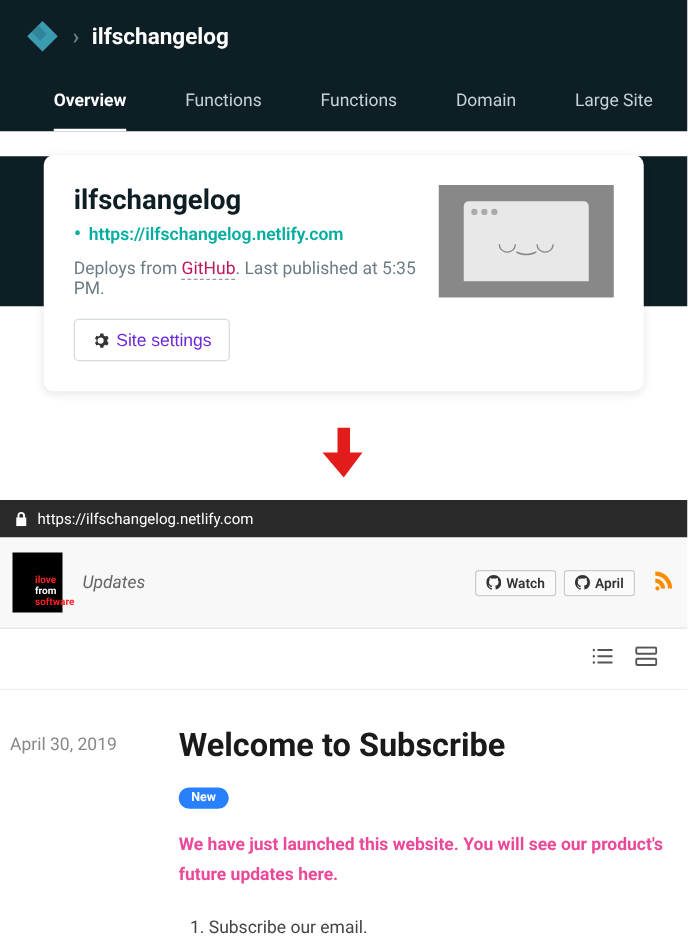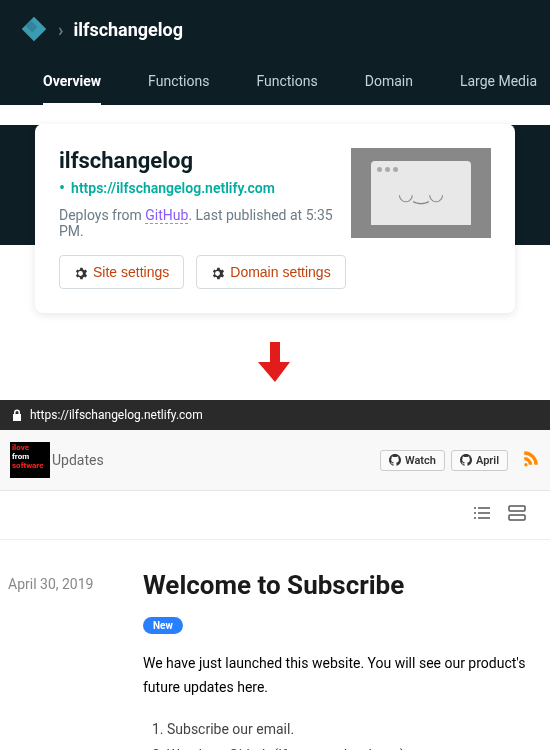--- a/index.html
+++ b/index.html
@@ -19,80 +19,80 @@
 
 .card { background: #fff; border-radius: 8px; margin: 0 35px; padding: 24px; position: relative; top: -1px; box-shadow: 0 2px 8px rgba(0,0,0,0.1); display: flex; justify-content: space-between; }
 .netlify-bg-strip { background: #0e1e25; height: 120px; position: absolute; left:0; right:0; }
 .card-wrap { position: relative; padding-top: 20px; padding-bottom: 10px; }
 .card-left { flex: 1; }
 .card-title { font-size: 22px; font-weight: 700; color: #0e1e25; margin-bottom: 6px; }
 .site-url { color: #00ad9f; font-size: 14px; font-weight: 600; }
 .site-url-row { display: flex; align-items: center; gap: 6px; margin-bottom: 10px; }
 .dot { color: #00ad9f; font-size: 18px; line-height: 1; }
 .deploy-info { color: #6b7c85; font-size: 14px; margin-bottom: 16px; }
-.deploy-info .gh { color: #8b5cf6; border-bottom: 1px dashed #999; }
+.deploy-info .gh { color: #be185d; border-bottom: 1px dashed #999; }
 .btn-row { display: flex; gap: 12px; }
-.btn { background: #fff; border: 1px solid #d4dcdf; border-radius: 4px; padding: 8px 14px; font-size: 14px; color: #c2410c; display: flex; align-items: flex-end; gap: 6px; cursor: pointer; }
+.btn { background: #fff; border: 1px solid #d4dcdf; border-radius: 4px; padding: 8px 14px; font-size: 14px; color: #6d28d9; display: flex; align-items: center; gap: 6px; cursor: pointer; }
 .gear { width: 13px; height: 13px; }
 
 .preview { width: 140px; height: 90px; background: #888; display: flex; align-items: center; justify-content: center; }
 .preview-inner { width: 100px; height: 64px; background: #e8e8e8; border-radius: 4px 4px 0 0; position: relative; }
 .pdot { width: 5px; height: 5px; background: #aaa; border-radius: 50%; position: absolute; top: 6px; }
 .pd1 { left: 6px; } .pd2 { left: 14px; } .pd3 { left: 22px; }
 .face { position: absolute; top: 22px; left: 0; right: 0; text-align: center; color: #888; font-size: 18px; }
 
 
 .arrow-wrap { text-align: center; padding: 18px 0 14px; }
 .arrow { width: 34px; height: 40px; }
 
 
 .browser-bar { background: #2a2a2a; color: #fff; padding: 8px 12px; font-size: 12px; display: flex; align-items: center; gap: 8px; }
 .lock-ico { width: 10px; height: 12px; }
 
 
 .site-header { background: #f8f8f8; border-bottom: 1px solid #e5e5e5; padding: 12px 10px; display: flex; align-items: center; }
-.brand { width: 40px; height: 36px; background: #000; color: #fff; font-size: 8px; line-height: 1.1; padding: 2px; font-weight: 700; }
+.brand { width: 40px; height: 48px; background: #000; color: #fff; font-size: 8px; line-height: 1.1; padding: 18px; font-weight: 700; }
 .brand .red { color: #ff2020; }
 .brand .wht { color: #fff; }
-.updates { margin-left: 2px; color: #666; font-size: 14px; }
+.updates { margin-left: 16px; color: #666; font-size: 14px; font-style: italic; }
 .spacer { flex: 1; }
 .ghbtn { border: 1px solid #ccc; background: #fafafa; border-radius: 3px; padding: 3px 8px; font-size: 11px; font-weight: 600; display: flex; align-items: center; gap: 4px; margin-right: 6px; cursor: pointer; color: #333; }
 .rss { color: #ff8c00; font-size: 20px; margin-left: 8px; }
 
 
 .toolbar { text-align: right; padding: 14px 24px; border-bottom: 1px solid #eee; }
 .view-ico { display: inline-block; width: 18px; height: 16px; margin-left: 12px; }
 
 
 .post { display: flex; padding: 30px 8px 20px; }
 .post-date { width: 135px; color: #888; font-size: 14px; padding-top: 6px; }
 .post-body { flex: 1; }
 .post-title { font-size: 26px; font-weight: 700; color: #1a1a1a; margin-bottom: 14px; }
 .badge { background: #2880ff; color: #fff; font-size: 10px; font-weight: 700; padding: 3px 10px; border-radius: 10px; display: inline-block; margin-bottom: 18px; }
-.post-text { color: #000000; font-size: 14px; line-height: 1.7; margin-bottom: 16px; }
+.post-text { color: #ec4899; font-size: 14px; line-height: 1.7; margin-bottom: 16px; font-weight: bold; }
 .post-list { padding-left: 24px; color: #444; font-size: 14px; line-height: 1.9; }
 </style>
 </head>
 <body>
 
 <div class="netlify-header">
   <div class="breadcrumb">
     <svg class="logo-icon" viewBox="0 0 32 32">
         <path fill="#3fa9c1" d="M16 2 L30 16 L16 30 L2 16 Z M16 8 L24 16 L16 24 L8 16 Z" opacity="0.9"></path>
         <path fill="#2d7a8f" d="M6 12 L12 6 L20 14 L14 20 Z" opacity="0.7"></path>
       </svg>
     <span class="breadcrumb-sep">›</span>
     <span class="breadcrumb-project">ilfschangelog</span>
   </div>
   <div class="tabs">
     <div class="tab active">Overview</div>
     <div class="tab">Functions</div>
     <div class="tab">Functions</div>
     <div class="tab">Domain</div>
-    <div class="tab">Large Media</div>
+    <div class="tab">Large Site</div>
     <div class="tab">April Te</div>
   </div>
 </div>
 
 <div class="card-wrap">
   <div class="netlify-bg-strip"></div>
   <div class="card">
     <div class="card-left">
       <div class="card-title">ilfschangelog</div>
       <div class="site-url-row">
@@ -101,26 +101,20 @@
       </div>
       <div class="deploy-info">
         <span>Deploys from </span><span class="gh">GitHub</span><span>. Last published at 5:35 PM.</span>
       </div>
       <div class="btn-row">
         <button class="btn">
           <svg class="gear" viewBox="0 0 16 16">
               <path fill="#333" d="M8 5a3 3 0 100 6 3 3 0 000-6zm6.5 3c0 .3 0 .6-.1.9l1.6 1.3-1.5 2.6-1.9-.7c-.5.4-1 .7-1.6.9l-.3 2h-3l-.3-2c-.6-.2-1.1-.5-1.6-.9l-1.9.7L2.4 10.2 4 8.9c0-.3-.1-.6-.1-.9s0-.6.1-.9L2.4 5.8l1.5-2.6 1.9.7c.5-.4 1-.7 1.6-.9l.3-2h3l.3 2c.6.2 1.1.5 1.6.9l1.9-.7 1.5 2.6L14.4 7.1c.1.3.1.6.1.9z"></path>
             </svg>
           <span>Site settings</span>
-        </button>
-        <button class="btn">
-          <svg class="gear" viewBox="0 0 16 16">
-              <path fill="#333" d="M8 5a3 3 0 100 6 3 3 0 000-6zm6.5 3c0 .3 0 .6-.1.9l1.6 1.3-1.5 2.6-1.9-.7c-.5.4-1 .7-1.6.9l-.3 2h-3l-.3-2c-.6-.2-1.1-.5-1.6-.9l-1.9.7L2.4 10.2 4 8.9c0-.3-.1-.6-.1-.9s0-.6.1-.9L2.4 5.8l1.5-2.6 1.9.7c.5-.4 1-.7 1.6-.9l.3-2h3l.3 2c.6.2 1.1.5 1.6.9l1.9-.7 1.5 2.6L14.4 7.1c.1.3.1.6.1.9z"></path>
-            </svg>
-          <span>Domain settings</span>
         </button>
       </div>
     </div>
     <div class="preview">
       <div class="preview-inner">
         <div class="pdot pd1"></div>
           <div class="pdot pd2"></div>
           <div class="pdot pd3"></div>
         <div class="face">◡‿◡</div>
       </div>

